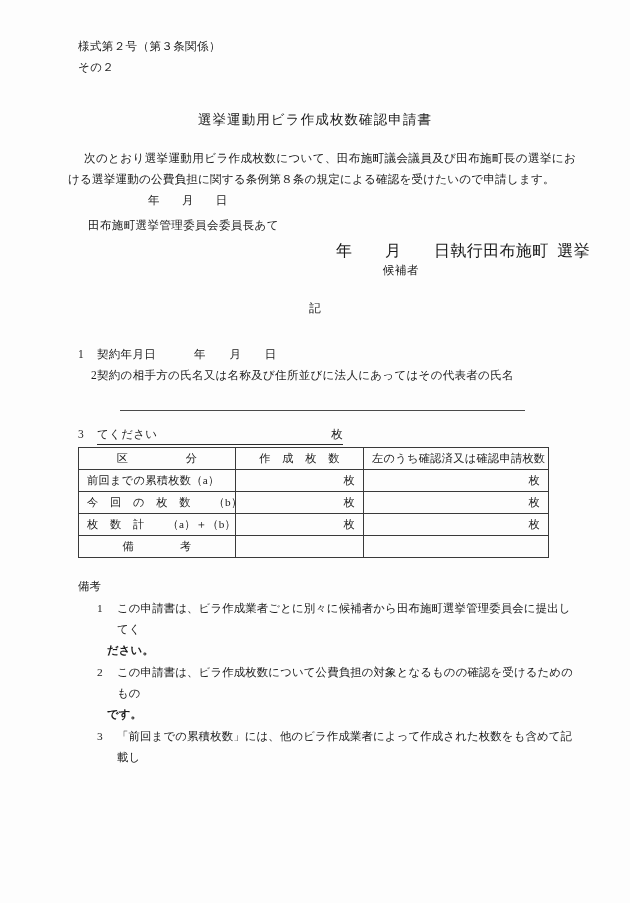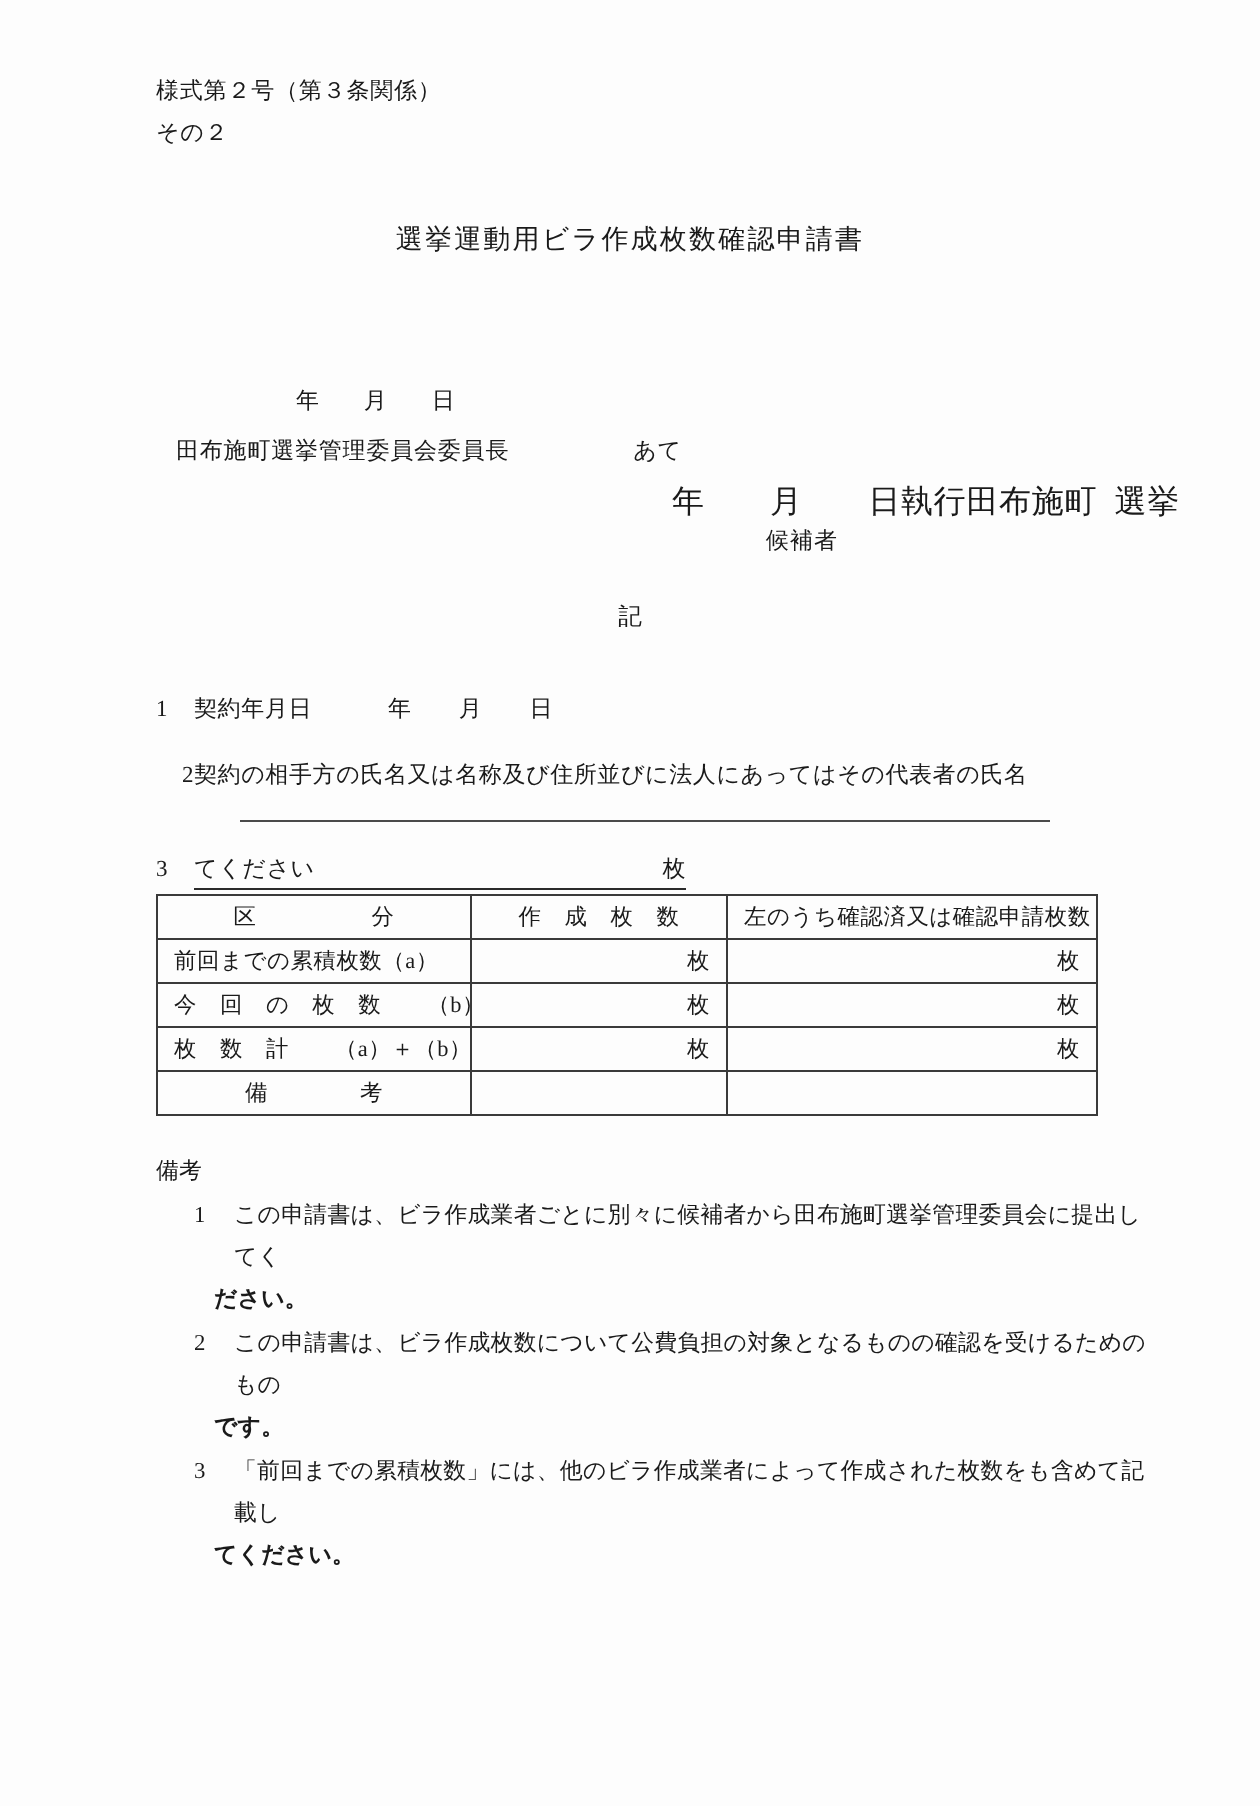--- a/index.html
+++ b/index.html
@@ -84,21 +84,21 @@
 
   
   .addressee {
     position: absolute;
     left: 88px;
     top: 218px;
     font-size: 11.5px;
     letter-spacing: 0.4px;
     white-space: nowrap;
   }
-  .addressee .ate { display: inline-block; margin-left: 62px; }
+  .addressee .ate { display: inline-block; }
 
   
   .applicant-line {
     position: absolute;
     left: 336px;
     top: 241px;
     width: 254px;
     font-size: 16px;
     letter-spacing: 0.35px;
     white-space: nowrap;
@@ -131,21 +131,21 @@
     position: absolute;
     font-size: 11.5px;
     letter-spacing: 0.3px;
     white-space: nowrap;
   }
   .item .num {
     display: inline-block;
     width: 19px;
   }
   .item-1 { left: 78px; top: 347px; }
-  .item-2 { left: 78px; top: 380px; text-align: right; }
+  .item-2 { left: 78px; top: 368px; text-align: right; }
   .item-3 {
     left: 78px;
     top: 427px;
     white-space: nowrap;
   }
   .item-3 .underlined {
     display: inline-block;
     border-bottom: 1px solid #2a2a2a;
     padding-bottom: 2px;
     min-width: 208px;
@@ -221,20 +221,23 @@
 </head>
 <body>
 
 <div class="page">
 
   <div class="form-code">様式第２号（第３条関係）</div>
   <div class="form-subcode">その２</div>
 
   <div class="doc-title">選挙運動用ビラ作成枚数確認申請書</div>
 
+  <div class="intro">
+    <span class="lead">次のとおり選挙運動用ビラ作成枚数について、田布施町議会議員及び田布施町長の選挙における</span><span>選挙運動の公費負担に関する条例第８条の規定による確認を受けたいので申請します。</span>
+  </div>
 
   <div class="date-line-left">
     <span>年</span><span class="sp-wide"></span><span>月</span><span class="sp-wide"></span><span>日</span>
   </div>
 
   <div class="addressee">
     <span>田布施町選挙管理委員会委員長</span><span class="ate">あて</span>
   </div>
 
   <div class="applicant-line">
@@ -310,18 +313,17 @@
       <div class="note-body">
         <span>この申請書は、ビラ作成枚数について公費負担の対象となるものの確認を受けるためのもの</span>
         <span class="cont">です。</span>
       </div>
     </div>
 
     <div class="note-row">
       <div class="note-num">3</div>
       <div class="note-body">
         <span>「前回までの累積枚数」には、他のビラ作成業者によって作成された枚数をも含めて記載し</span>
-        <span class="cont">てください。</span>
       </div>
     </div>
   </div>
 
 </div>
 
 </body></html>

